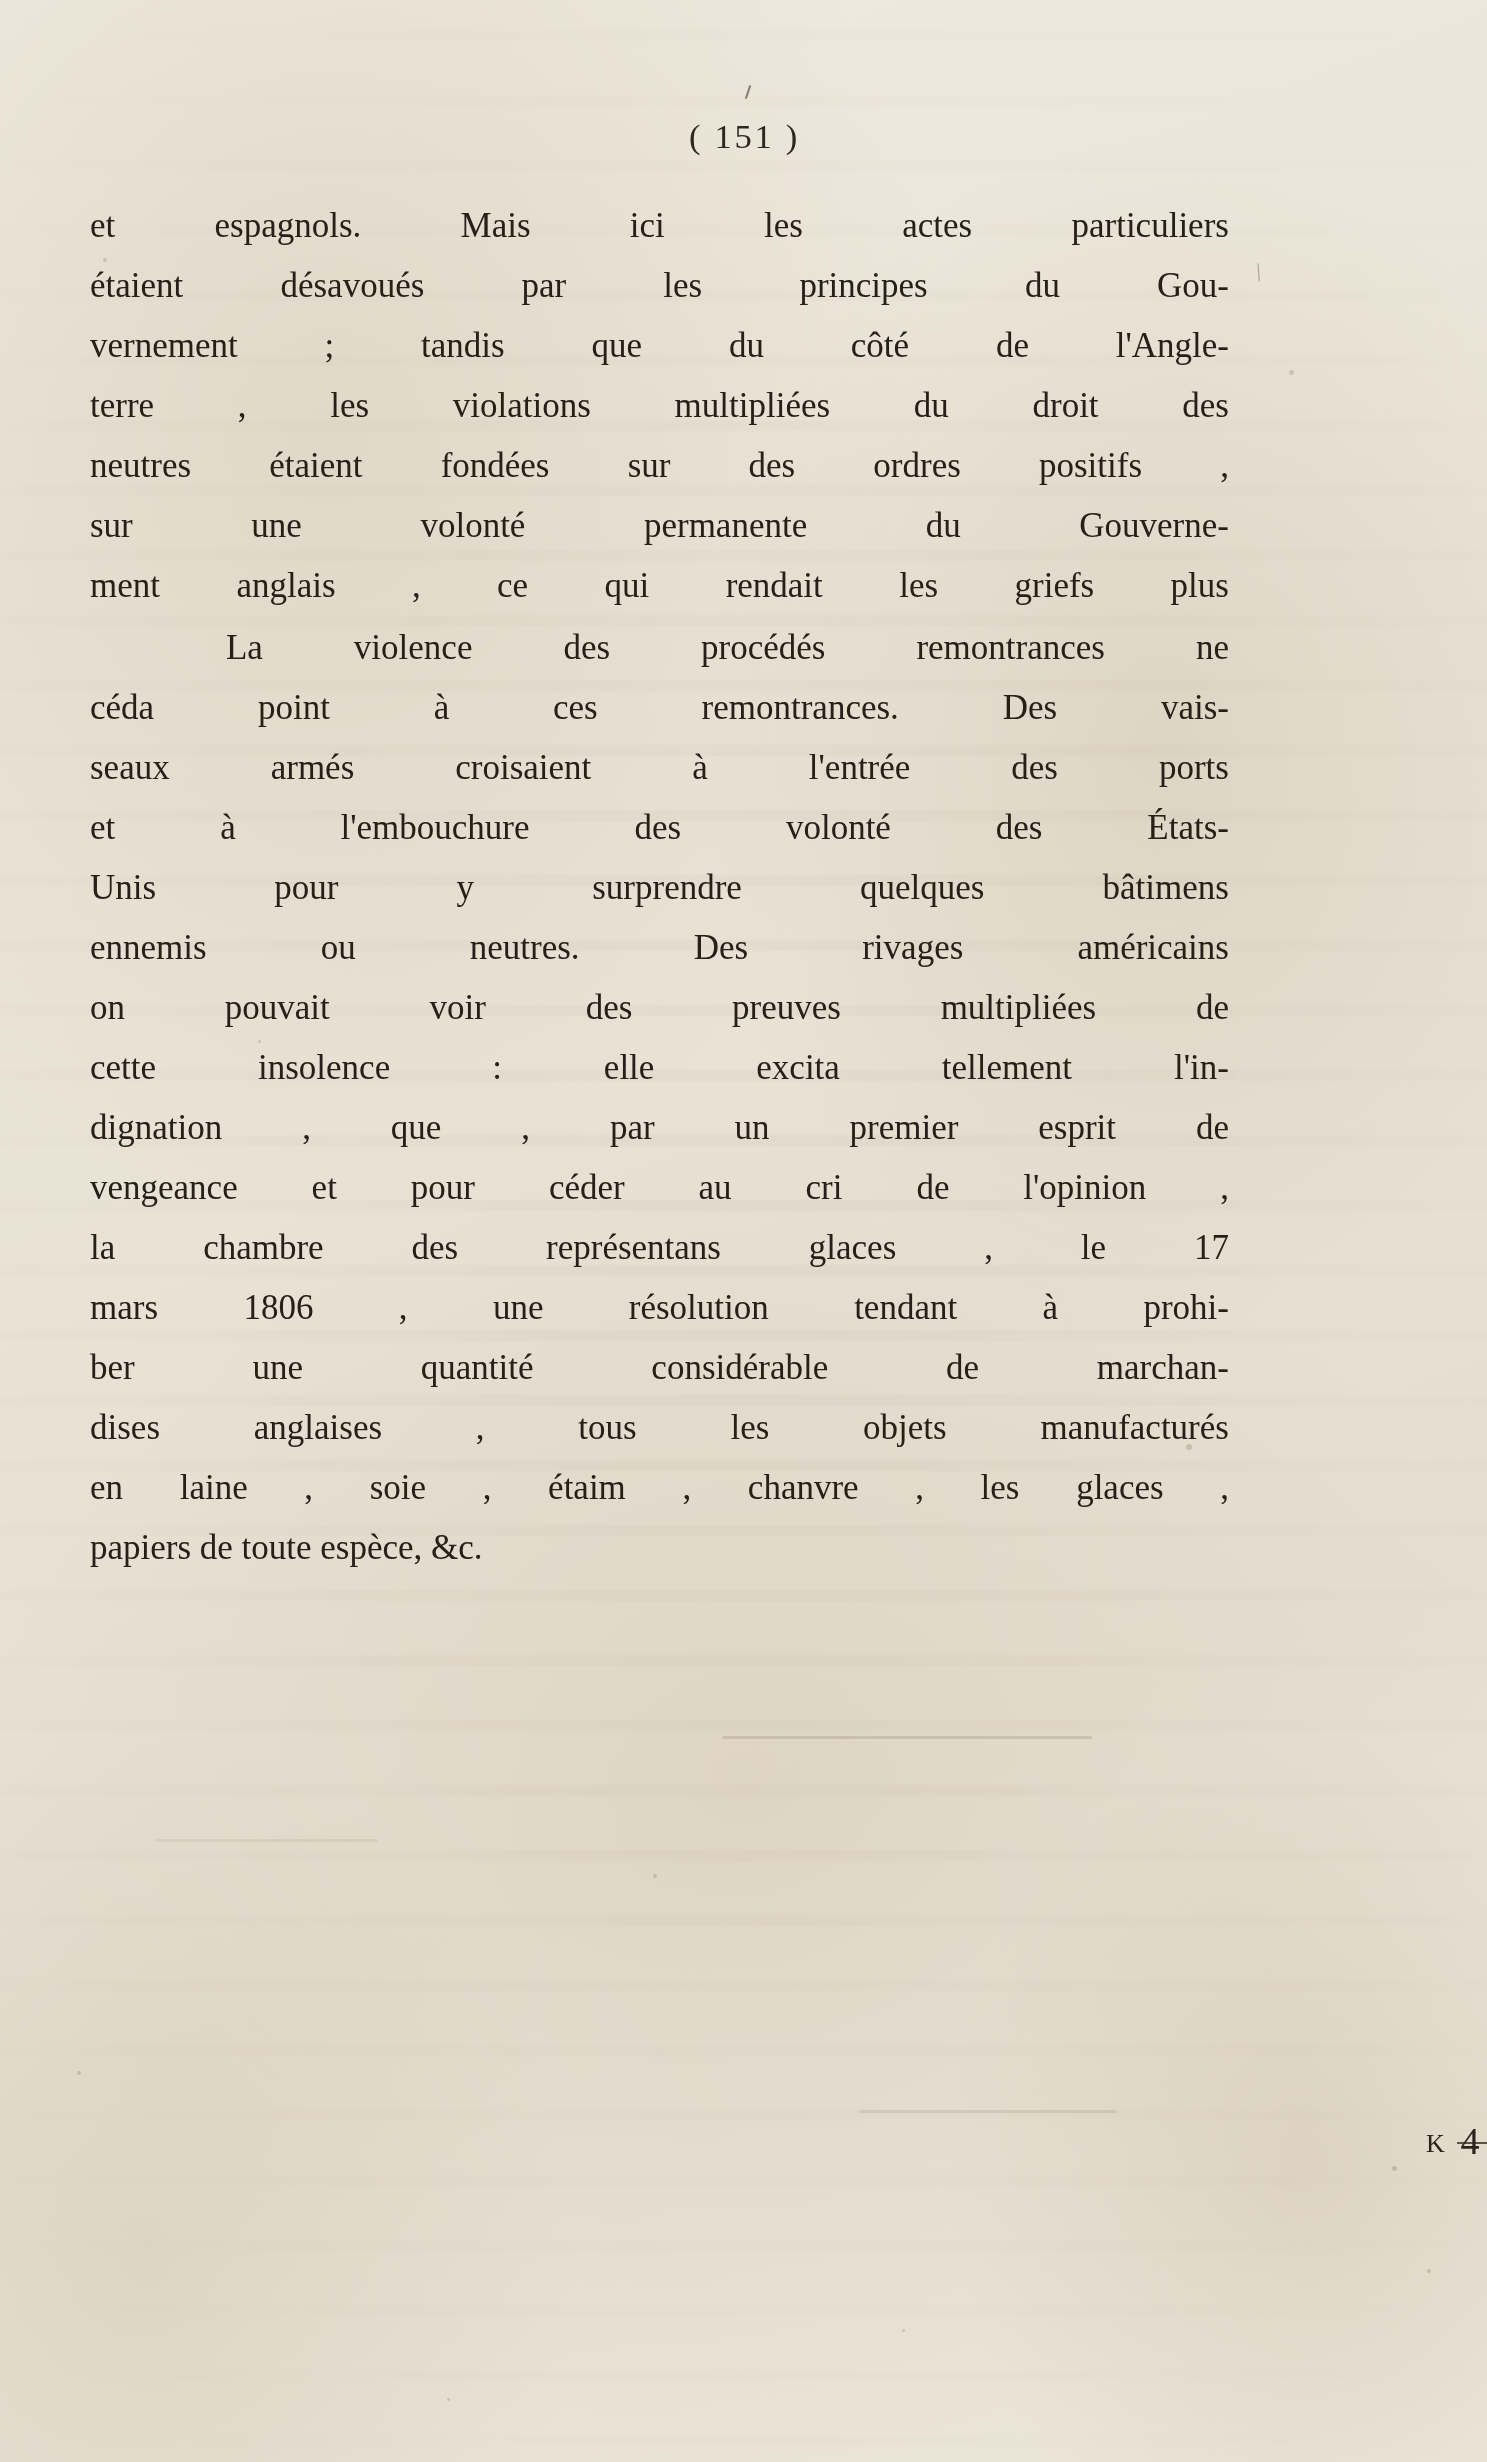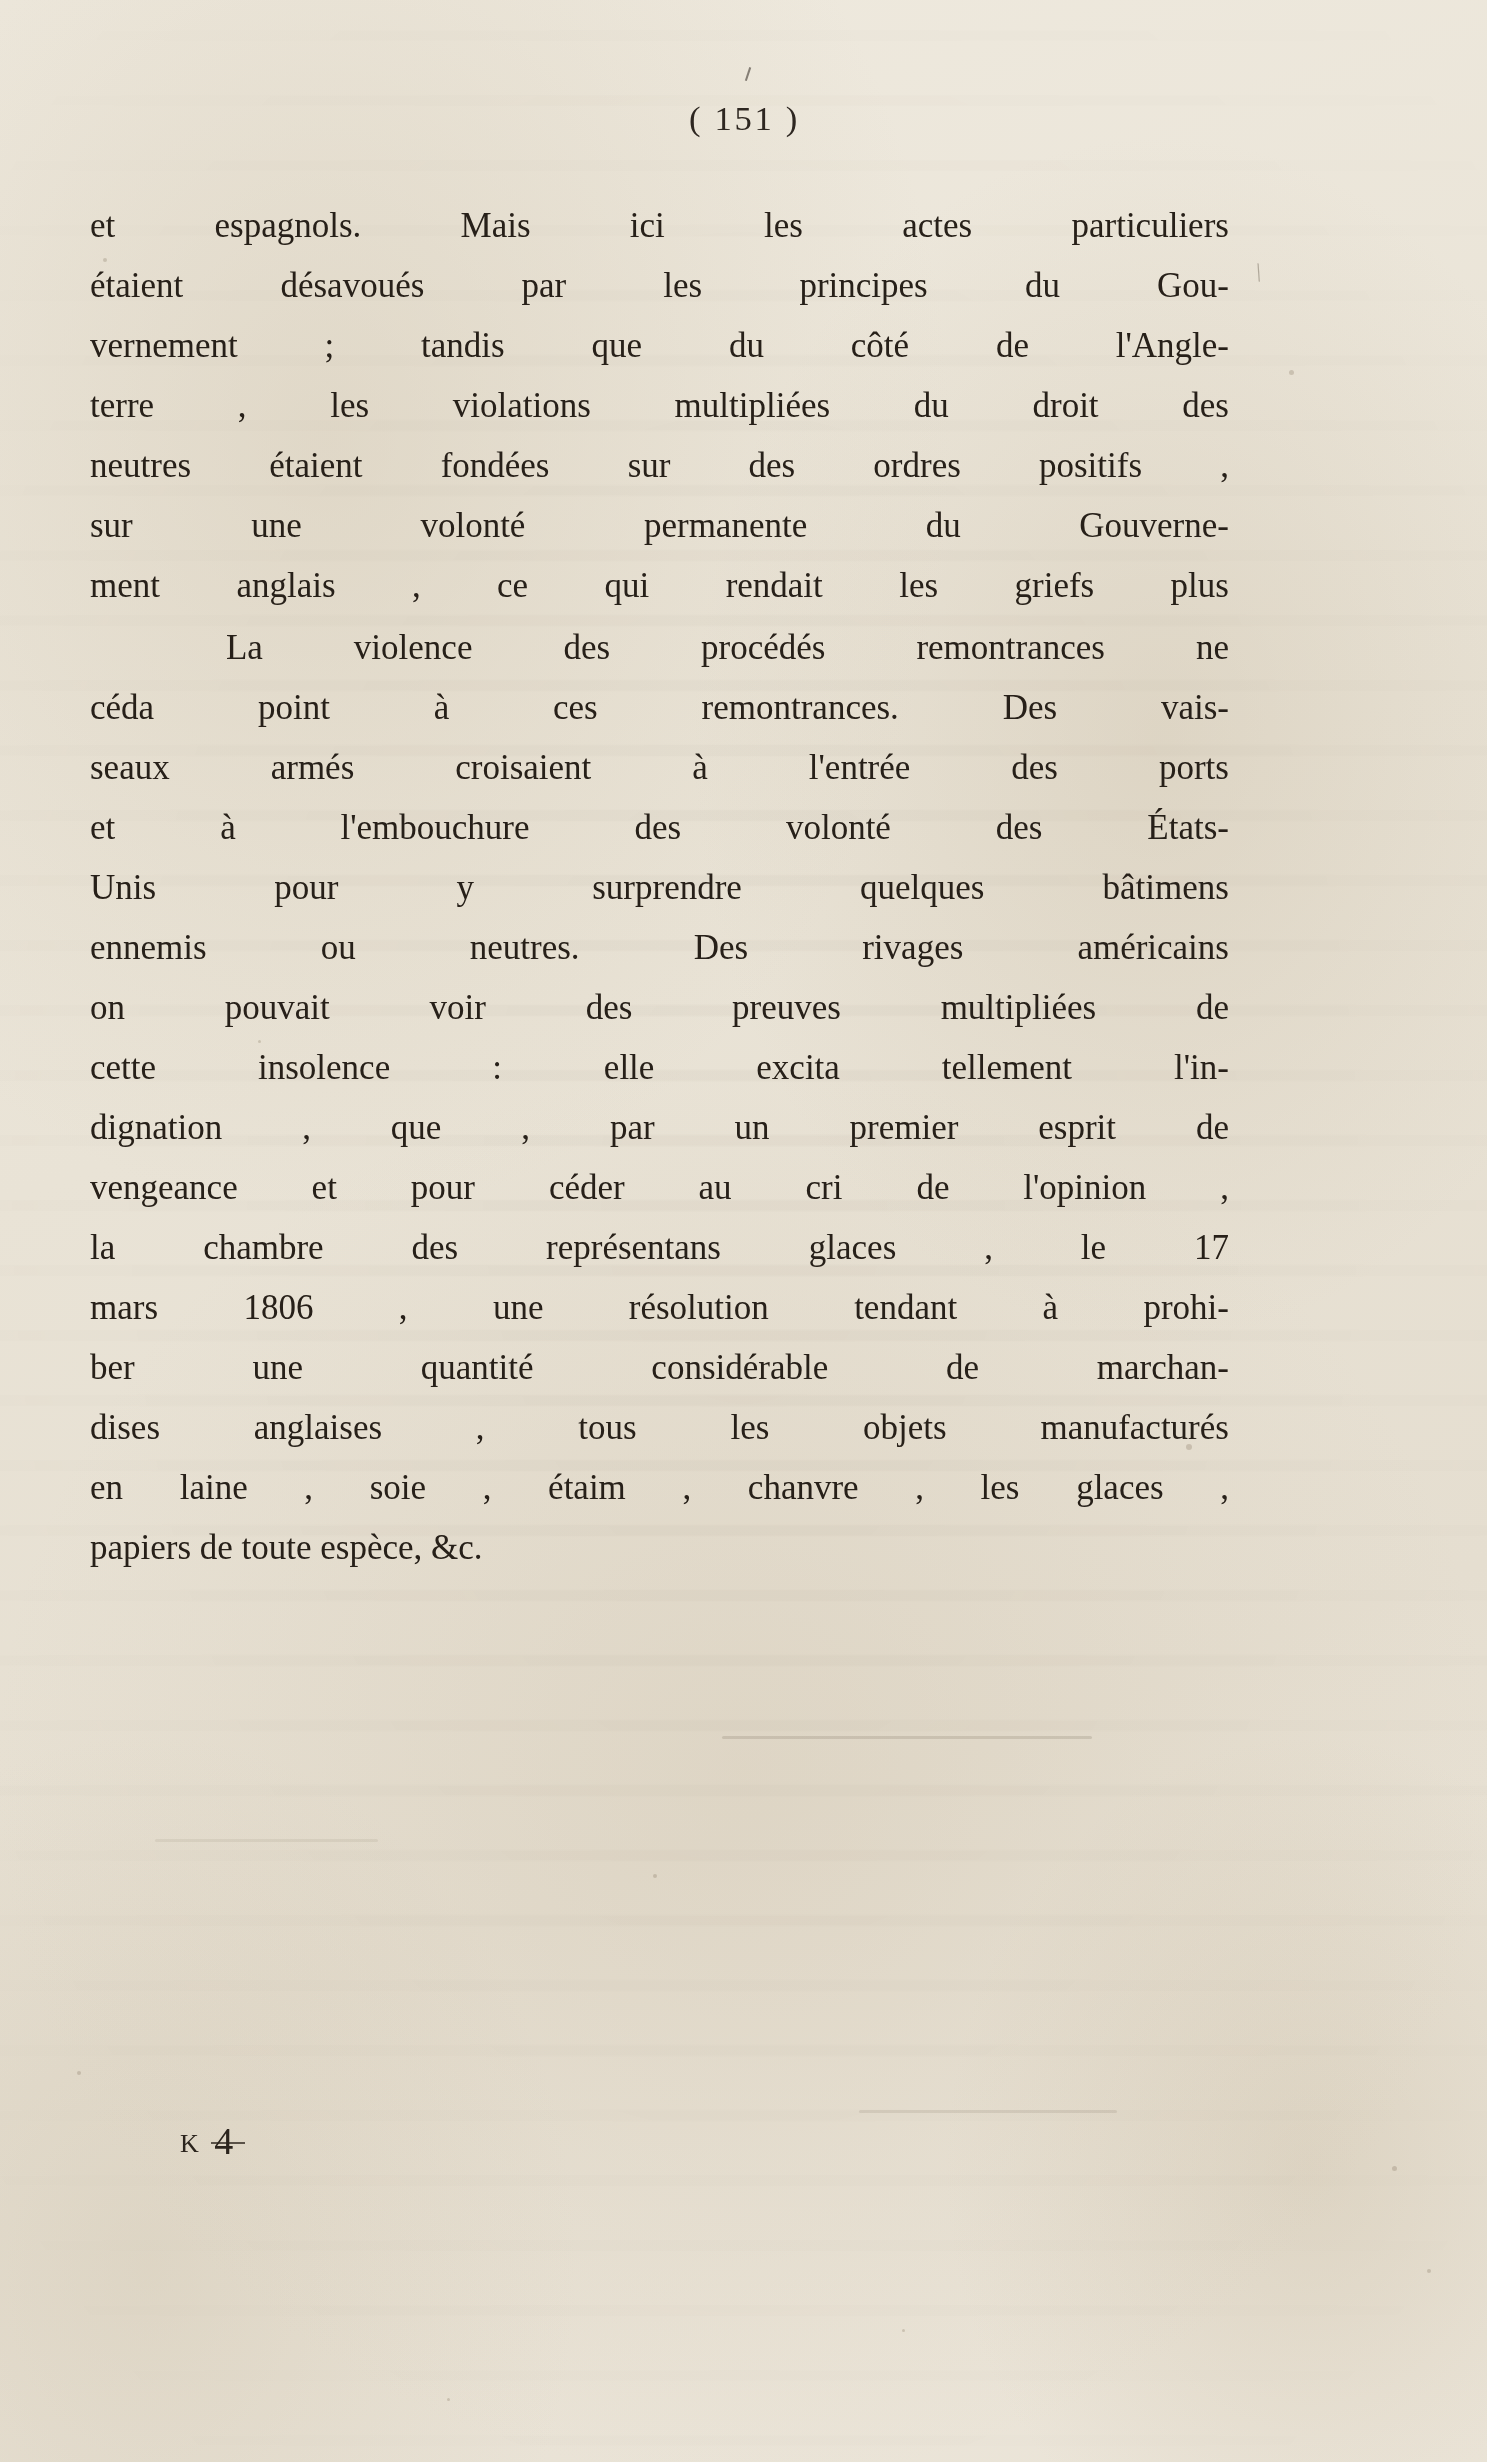--- a/index.html
+++ b/index.html
@@ -55,21 +55,21 @@
     pointer-events: none;
   }
 
   .content {
     position: absolute;
     left: 0; top: 0; right: 0; bottom: 0;
   }
 
   .page-number {
     position: absolute;
-    top: 100px;
+    top: 118px;
     left: 0;
     width: 100%;
     text-align: center;
     font-size: 34px;
     letter-spacing: 2.6px;
     color: #2e2721;
     font-family: "Liberation Serif", serif;
   }
   .page-number .pn-inner {
     display: inline-block;
@@ -119,21 +119,21 @@
   }
   .line.just > span {
     white-space: pre;
   }
 
   .signature {
     position: absolute;
     left: 0;
     top: 2119px;
     width: 100%;
-    text-align: left;
+    text-align: right;
     color: #2b241d;
     font-size: 34px;
     letter-spacing: 8.6px;
     padding-left: 180px;
     box-sizing: border-box;
   }
   .signature .sig-k {
     font-size: 26px;
     vertical-align: 1.7px;
     margin-right: 6.9px;

